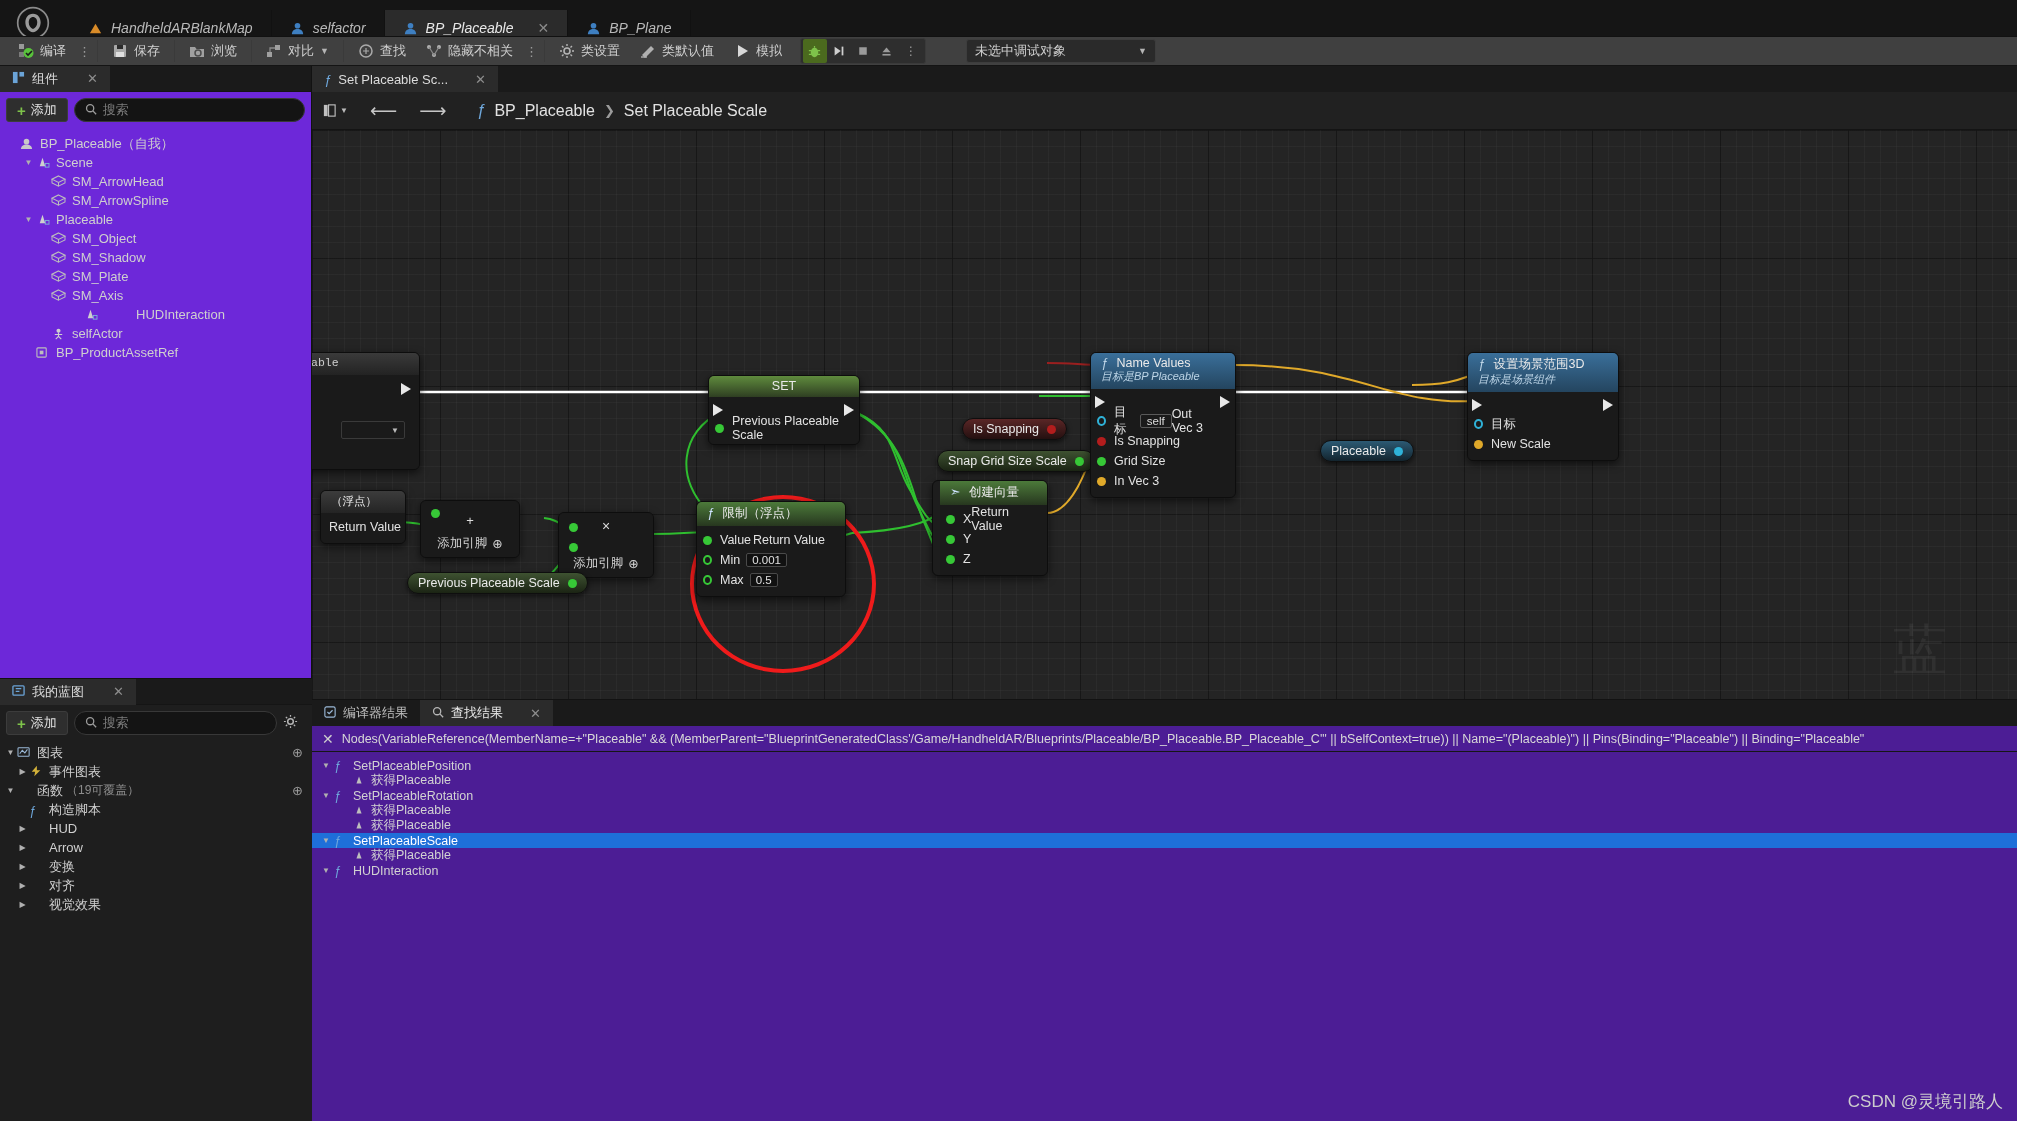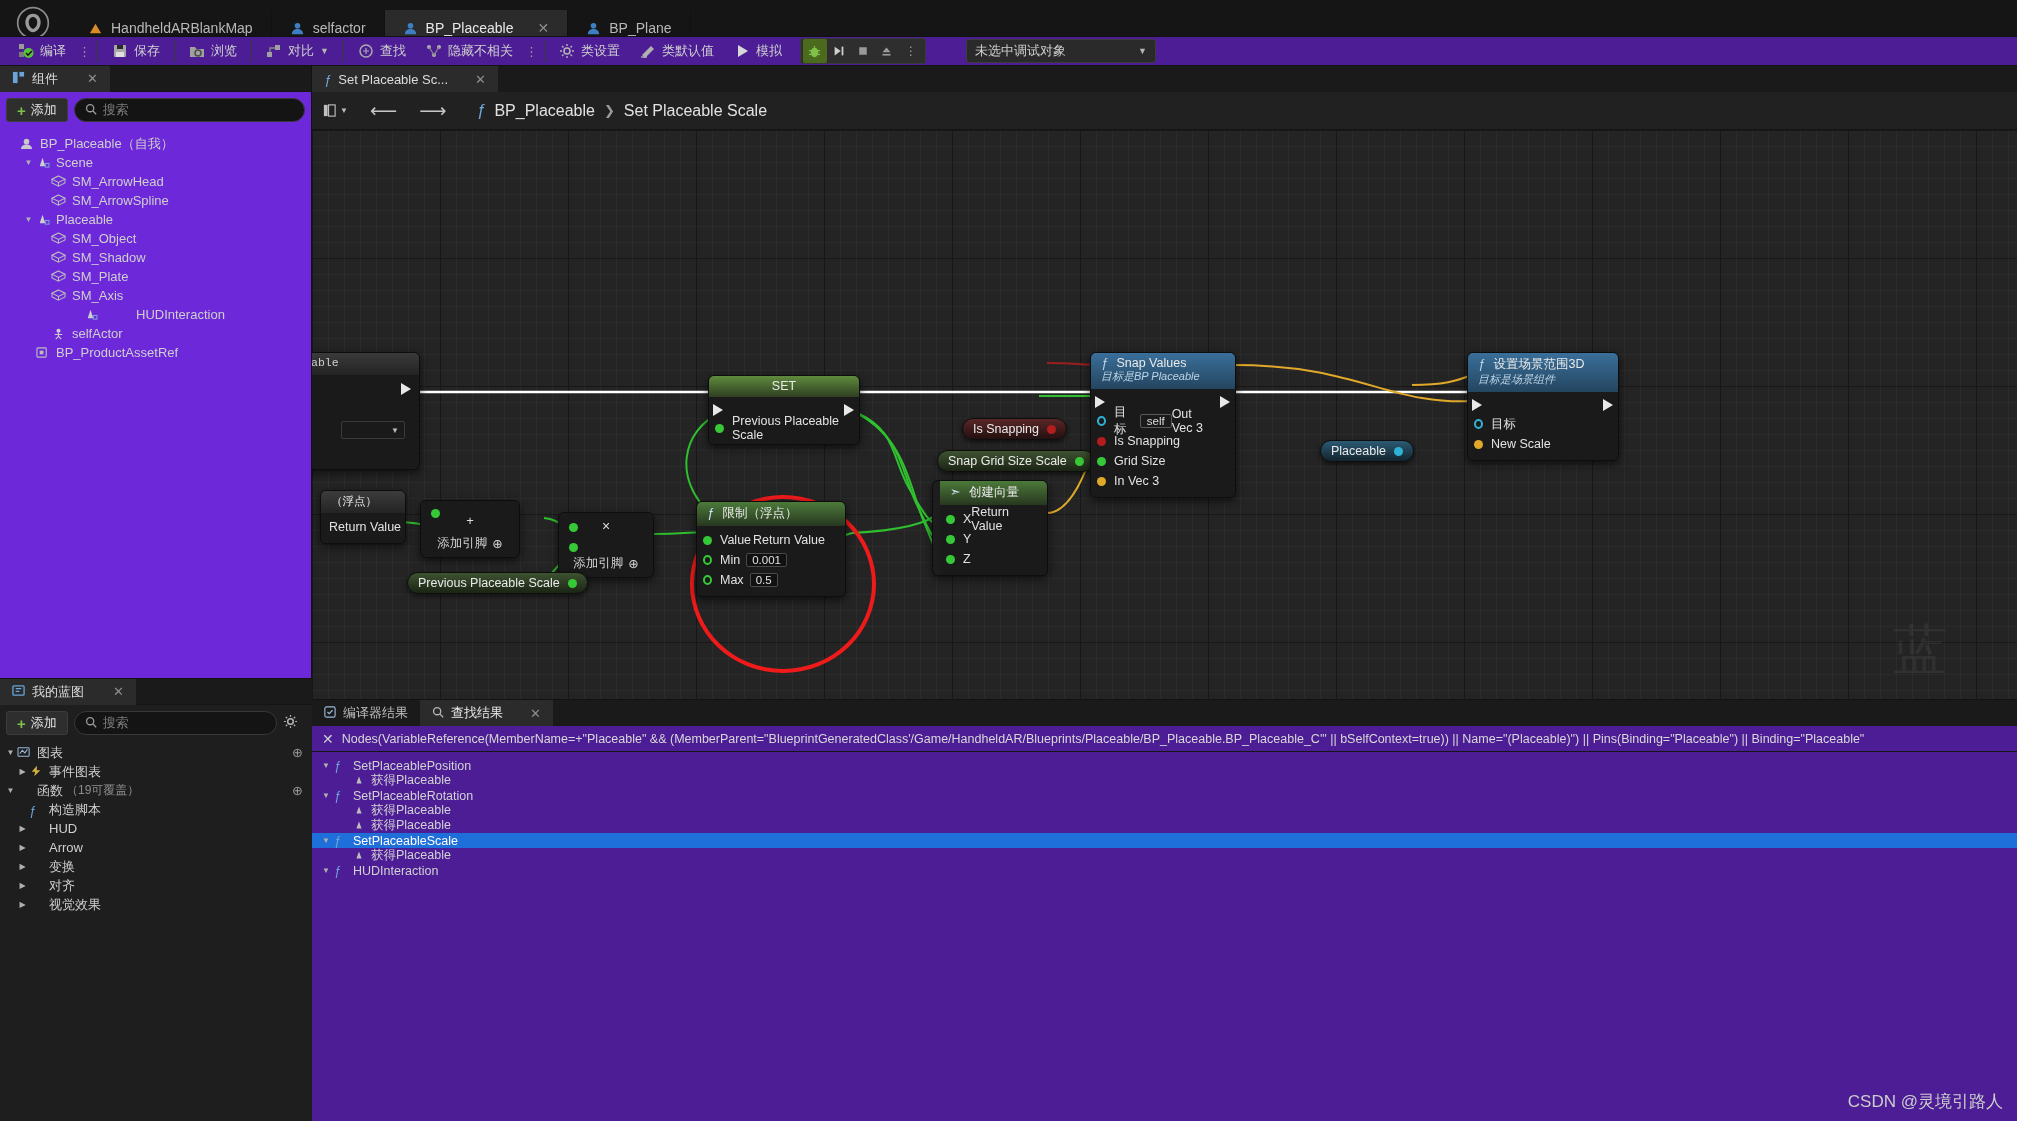--- a/index.html
+++ b/index.html
@@ -26,34 +26,34 @@
   
   .tabstrip {
     position: absolute; left: 0; top: 0; width: 2017px; height: 46px;
     background: #151515;
   }
   .ue-logo {
     position: absolute; left: 8px; top: 0px; width: 50px; height: 46px;
     display: flex; align-items: center; justify-content: center;
   }
   .ue-logo svg { width: 34px; height: 34px; }
-  .tabs { position: absolute; left: 70px; top: 10px; height: 36px; display: flex; align-items: flex-start; }
+  .tabs { position: absolute; left: 70px; top: 10px; height: 36px; display: flex; align-items: flex-start; font-style: italic; }
   .tab {
     display: flex; align-items: center; gap: 8px; padding: 0 18px;
     font-size: 14px; color: #b9b9b9; height: 36px; background: transparent;
     border-right: 1px solid #111;
   }
   .tab.active { background: #2b2b2b; color: #e8e8e8; }
   .tab .tabicon { width: 15px; height: 15px; display: inline-block; }
   .tab .tabclose { margin-left: 16px; font-size: 14px; color: #8a8a8a; }
 
   
   .toolbar {
     position: absolute; left: 0; top: 36px; width: 2017px; height: 30px;
-    background: #4c1d95; border-top: 1px solid #111; border-bottom: 1px solid #141414;
+    background: #404040; border-top: 1px solid #111; border-bottom: 1px solid #141414;
     display: flex; align-items: center; padding-left: 8px; gap: 0;
   }
   .tbtn {
     display: flex; align-items: center; gap: 6px; height: 28px; padding: 0 10px;
     font-size: 13px; color: #cfcfcf; white-space: nowrap;
   }
   .tbsep { width: 1px; height: 22px; background: #3a3a3a; margin: 0 4px; }
   .tbdots { color: #9a9a9a; font-size: 13px; letter-spacing: 0px; padding: 0 2px;}
   .tbicon { width: 16px; height: 16px; display: inline-block; flex: 0 0 16px; }
   .playgroup {
@@ -868,21 +868,21 @@
       </div>
 
       <div class="pill greenp" style="left:625px; top:320px;">
         <span>Snap Grid Size Scale</span>
         <span class="pinR2" style="background:#37c837;"></span>
       </div>
 
       <div class="node" style="left:778px; top:222px; width:146px;">
         <div class="nhdr blue" style="padding-bottom:5px;">
           <span style="color:#bcd4e6;font-style:italic;margin-right:5px;">ƒ</span>
-          <span>Snap Values</span>
+          <span>Name Values</span>
           <span class="sub">目标是BP Placeable</span>
         </div>
         <div class="nbody">
           <div class="prow" style="height:18px;">
             <span class="exec" style="margin-left:4px;"></span>
             <span class="exec" style="margin-left:auto;margin-right:5px;"></span>
           </div>
           <div class="prow">
             <span class="pin hollow"></span>
             <span class="lbl">目标</span>

